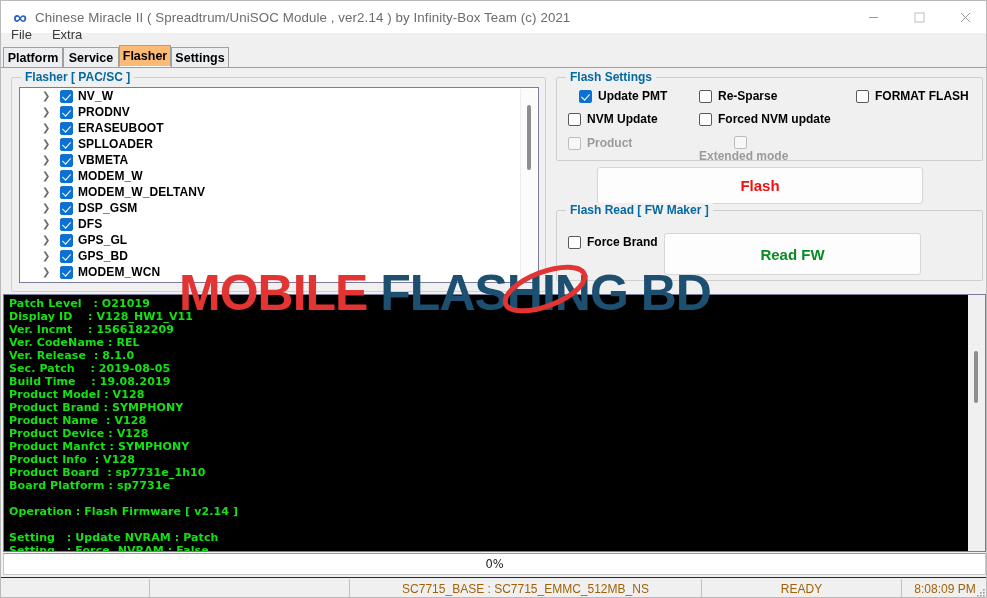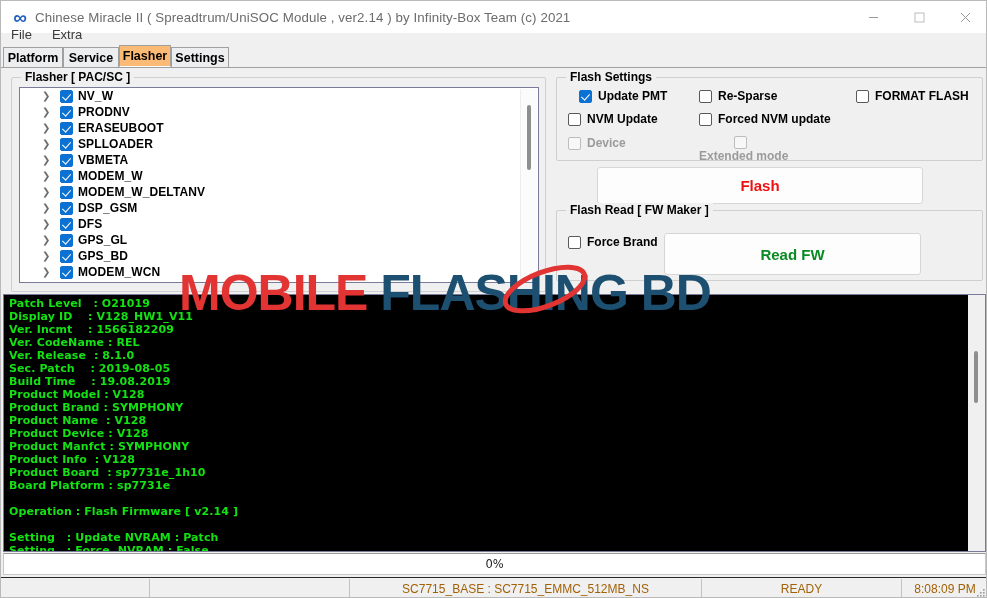--- a/index.html
+++ b/index.html
@@ -33,21 +33,21 @@
             border-bottom:1px solid #a0a0a0;background:#f0f0f0;}
   .tab{position:absolute;top:2px;height:20px;box-sizing:border-box;
        font-size:12.5px;font-weight:bold;color:#000;
        display:flex;align-items:center;justify-content:center;padding:0 7px;
        border:1px solid #a0a0a0;border-bottom:none;background:#eceef0;}
   .tab.active{top:0;height:22px;background:#fdba74;border-bottom:1px solid #ffffff;z-index:3;}
 
   
   .grp{position:absolute;box-sizing:border-box;border:1px solid #cfcfcf;border-radius:2px;}
   .grp > .grp-cap{position:absolute;top:-8px;left:9px;background:#f0f0f0;padding:0 4px;
-       font-size:12px;font-weight:bold;color:#000000;white-space:nowrap;}
+       font-size:12px;font-weight:bold;color:#0369a1;white-space:nowrap;}
 
   #flasher-group{left:10px;top:76px;width:535px;height:215px;}
   .treebox{position:absolute;left:7px;top:9px;width:520px;height:196px;box-sizing:border-box;
            background:#fff;border:1px solid #7a7a9a;overflow:hidden;}
   .tree-scroll{position:absolute;right:1px;top:1px;width:16px;height:194px;background:#fbfbfb;
                border-left:1px solid #ededed;}
   .tree-thumb{position:absolute;left:6px;top:16px;width:4px;height:65px;background:#8e8e8e;border-radius:2px;}
   .tree-list{position:absolute;left:0;top:0;width:500px;}
   .tnode{height:16px;display:flex;align-items:center;padding-left:22px;}
   .tarrow{width:14px;font-size:10px;color:#6d6d6d;line-height:1;}
@@ -247,21 +247,21 @@
       <span class="cbx"></span>
       <span class="chk-lbl">NVM Update</span>
     </div>
     <div class="chk-row" style="left:142px;top:34px;">
       <span class="cbx"></span>
       <span class="chk-lbl">Forced NVM update</span>
     </div>
 
     <div class="chk-row" style="left:11px;top:58px;">
       <span class="cbx dis"></span>
-      <span class="chk-lbl dis">Device</span>
+      <span class="chk-lbl dis">Product</span>
     </div>
     <div class="chk-row" style="left:142px;top:58px;flex-direction:column;">
       <span class="cbx dis"></span>
       <span class="chk-lbl dis">Extended mode</span>
     </div>
   </div>
 
   <div class="bigbtn" id="flash-button">Flash</div>
 
   <div class="grp" id="flash-read-group">

